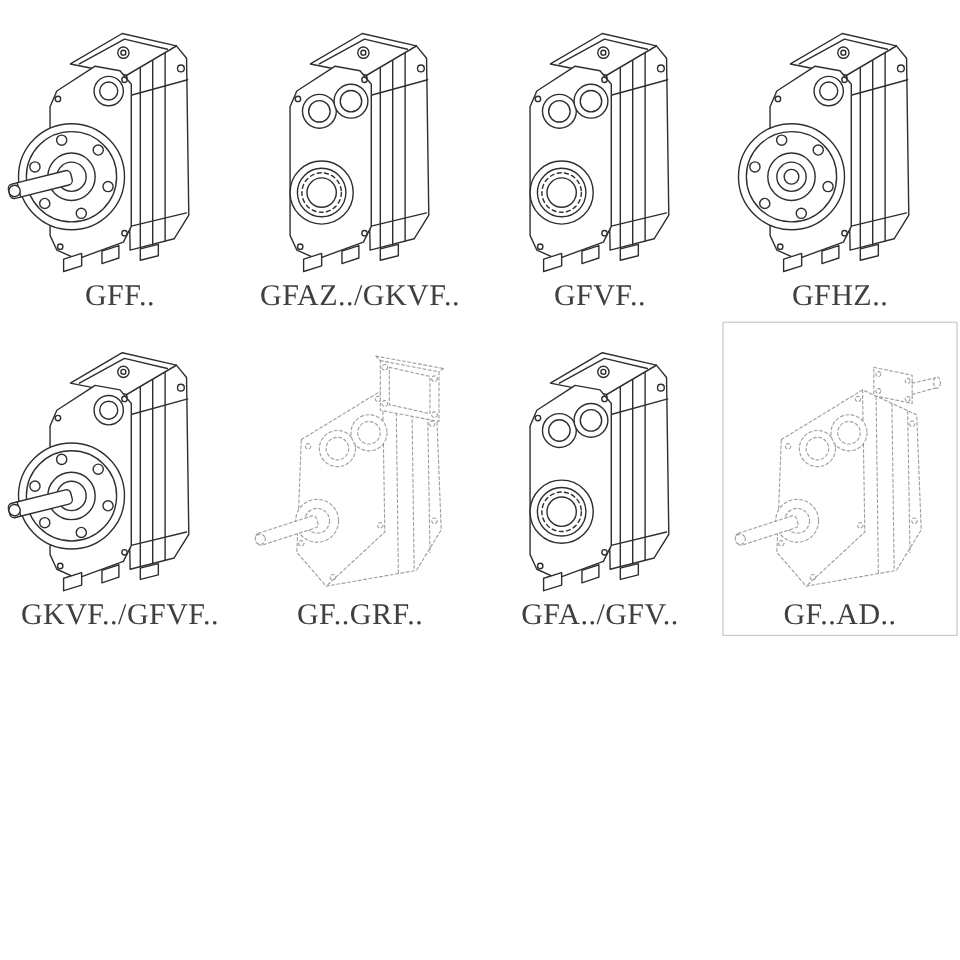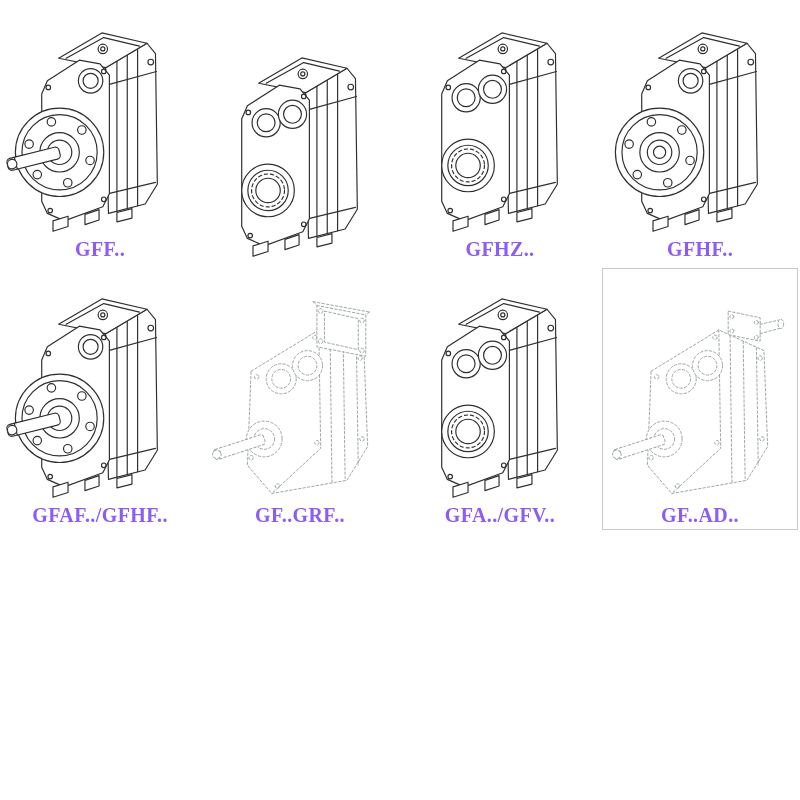--- a/index.html
+++ b/index.html
@@ -6,21 +6,21 @@
   html,body { width:800px; height:800px; background:#ffffff; overflow:hidden;
               font-family:"Liberation Serif", serif; }
   .grid { display:grid; grid-template-columns:repeat(4,200px);
           grid-template-rows:repeat(3,266px); width:800px; height:800px; }
   figure.cell { display:flex; flex-direction:column; align-items:center;
                 justify-content:flex-end; padding-bottom:5px; }
   svg.drawing { width:188px; height:221px; flex:0 0 auto;
                 stroke-linejoin:round; stroke-linecap:round; fill:none; }
   svg.drawing.solid  { stroke:#2f2f2f; stroke-width:1.25; }
   svg.drawing.dashed { stroke:#99a0a2; stroke-width:1; stroke-dasharray:2.6 2.2; }
-  figcaption.label { font-weight:bold; font-size:20px; color:#8b5cf6;
+  figcaption.label { font-weight:normal; font-size:25px; color:#404040;
                      letter-spacing:.4px; white-space:nowrap; margin-top:2px; }
   figure.cell.boxed { outline:1px solid #c9c9c9; outline-offset:-3px; }
   #defs-holder { position:absolute; width:0; height:0; }
 </style>
 </head>
 <body>
 
 <svg id="defs-holder" aria-hidden="true">
   <defs>
 
@@ -187,45 +187,46 @@
     <svg viewBox="0 0 200 235" class="drawing solid">
         <use href="#sym-flange-shaft"></use>
       </svg>
     <figcaption class="label">GFF..</figcaption>
   </figure>
 
   <figure class="cell">
     <svg viewBox="0 0 200 235" class="drawing solid">
         <use href="#sym-hollow"></use>
       </svg>
+    <figcaption class="label">GFAZ../GKVF..</figcaption>
   </figure>
 
   <figure class="cell">
     <svg viewBox="0 0 200 235" class="drawing solid">
         <use href="#sym-hollow"></use>
       </svg>
+    <figcaption class="label">GFVF..</figcaption>
+  </figure>
+
+  <figure class="cell">
+    <svg viewBox="0 0 200 235" class="drawing solid">
+        <use href="#sym-flange"></use>
+      </svg>
     <figcaption class="label">GFHZ..</figcaption>
   </figure>
 
-  <figure class="cell">
-    <svg viewBox="0 0 200 235" class="drawing solid">
-        <use href="#sym-flange"></use>
-      </svg>
-    <figcaption class="label">GFHF..</figcaption>
-  </figure>
-
 
 
 
 
   <figure class="cell">
     <svg viewBox="0 0 200 235" class="drawing solid">
         <use href="#sym-flange-shaft"></use>
       </svg>
-    <figcaption class="label">GFAF../GFHF..</figcaption>
+    <figcaption class="label">GKVF../GFVF..</figcaption>
   </figure>
 
   <figure class="cell">
     <svg viewBox="0 0 200 235" class="drawing dashed">
         <use href="#sym-grf"></use>
       </svg>
     <figcaption class="label">GF..GRF..</figcaption>
   </figure>
 
   <figure class="cell">

